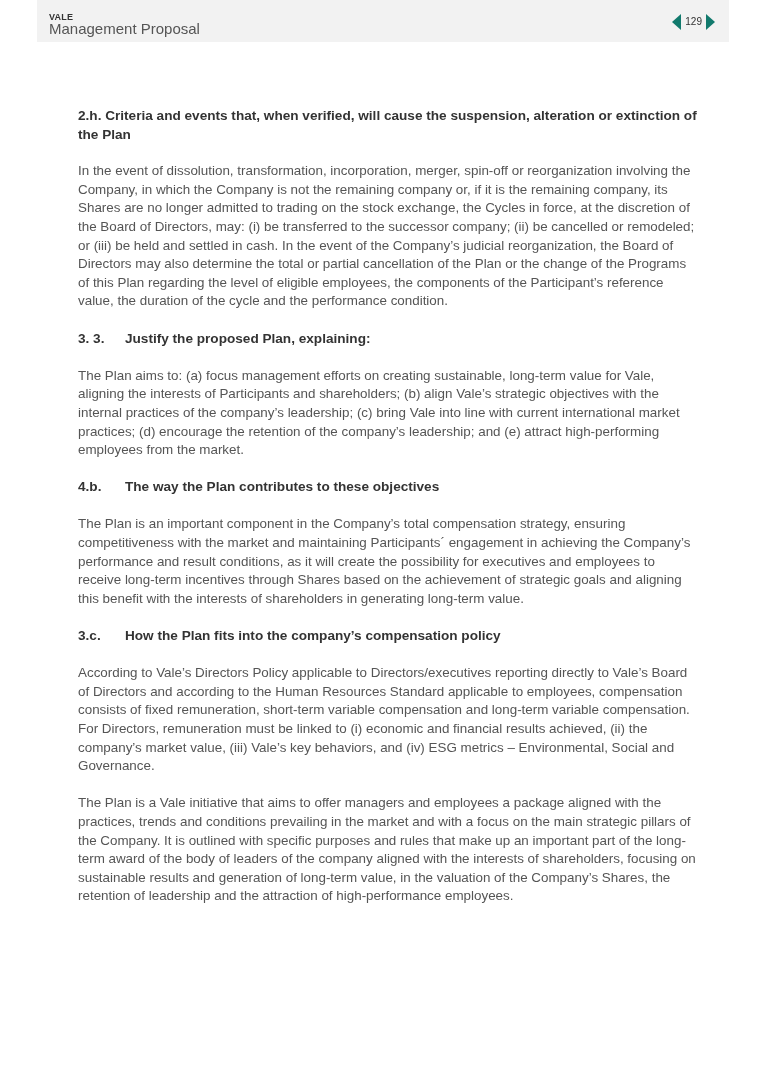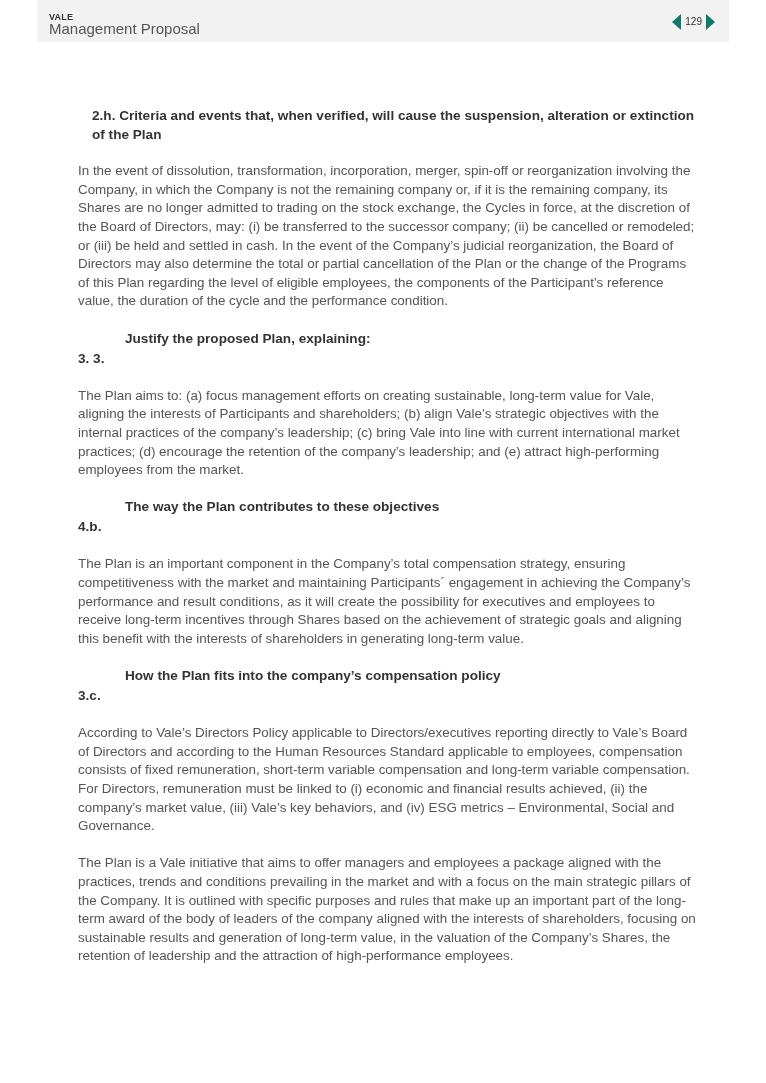--- a/index.html
+++ b/index.html
@@ -76,34 +76,33 @@
       width: 620px;
       color: #555555;
       font-size: 13.4px;
       line-height: 18.6px;
     }
     .h-main {
       font-weight: bold;
       color: #333333;
       font-size: 13.6px;
       line-height: 18.6px;
-      margin: 0 0 18px 14px;
+      margin: 0 0 18px 0;
     }
     .h-num {
       font-weight: bold;
       color: #333333;
       font-size: 13.6px;
       line-height: 18.6px;
       margin: 0 0 18.6px 0;
       display: flex;
     }
     .h-num .num {
       width: 47px;
       flex: 0 0 47px;
-      margin-top: 20px;
     }
     p {
       margin: 0 0 18.6px 0;
     }
   </style>
 </head>
 <body>
 
 <div class="header">
   <div class="brand">VALE</div>

